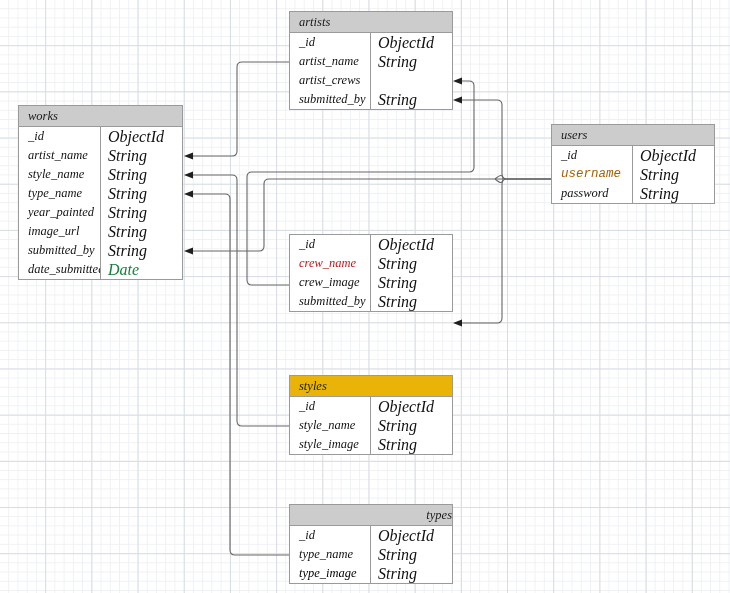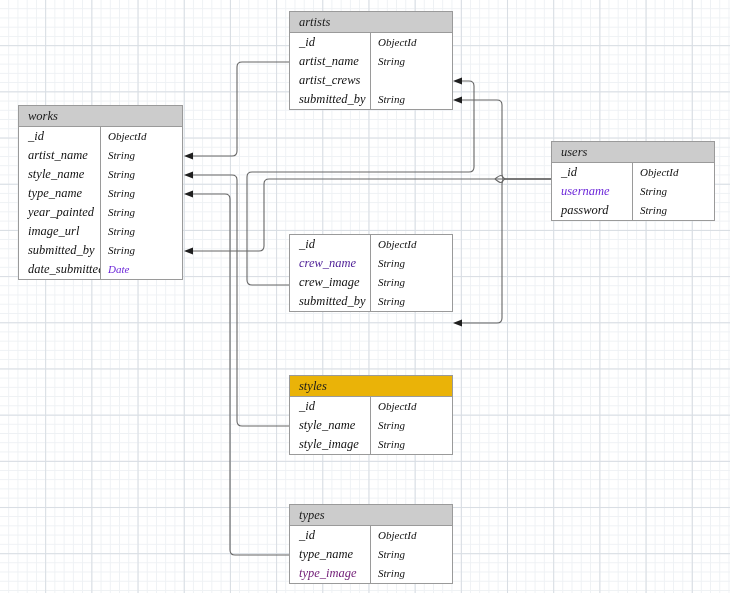--- a/index.html
+++ b/index.html
@@ -68,21 +68,21 @@
     font-size: 12.5px;
     color: #111111;
     white-space: nowrap;
     overflow: hidden;
     border-right: 1px solid #9a9a9a;
   }
   .field-type {
     box-sizing: border-box;
     padding-left: 7px;
     font-style: italic;
-    font-size: 11px;
+    font-size: 16px;
     color: #111111;
     white-space: nowrap;
     overflow: hidden;
     flex: 1 1 auto;
   }
 </style>
 </head>
 <body>
 
 <div id="canvas">
@@ -142,21 +142,21 @@
       <div class="field-row">
         <div class="field-name" style="width: 82px; border-right-color: rgb(154, 154, 154); color: rgb(17, 17, 17);">image_url</div>
         <div class="field-type" style="color: rgb(17, 17, 17);">String</div>
       </div>
       <div class="field-row">
         <div class="field-name" style="width: 82px; border-right-color: rgb(154, 154, 154); color: rgb(17, 17, 17);">submitted_by</div>
         <div class="field-type" style="color: rgb(17, 17, 17);">String</div>
       </div>
       <div class="field-row">
         <div class="field-name" style="width: 82px; border-right-color: rgb(154, 154, 154); color: rgb(17, 17, 17);">date_submitted</div>
-        <div class="field-type" style="color: #6d28d9;">Date</div>
+        <div class="field-type" style="color: #15803d;">Date</div>
       </div>
     </div>
     <div class="entity" style="left: 289px; top: 11px; width: 164px; border-color: rgb(154, 154, 154);">
       <div class="entity-title" style="background: rgb(204, 204, 204); border-color: rgb(154, 154, 154);">artists</div>
       <div class="field-row">
         <div class="field-name" style="width: 81px; border-right-color: rgb(154, 154, 154); color: rgb(17, 17, 17);">_id</div>
         <div class="field-type" style="color: rgb(17, 17, 17);">ObjectId</div>
       </div>
       <div class="field-row">
         <div class="field-name" style="width: 81px; border-right-color: rgb(154, 154, 154); color: rgb(17, 17, 17);">artist_name</div>
@@ -164,42 +164,42 @@
       </div>
       <div class="field-row">
         <div class="field-name" style="width: 81px; border-right-color: rgb(154, 154, 154); color: rgb(17, 17, 17);">artist_crews</div>
         <div class="field-type" style="color: rgb(17, 17, 17); margin-top: 28px;">Array</div>
       </div>
       <div class="field-row">
         <div class="field-name" style="width: 81px; border-right-color: rgb(154, 154, 154); color: rgb(17, 17, 17);">submitted_by</div>
         <div class="field-type" style="color: rgb(17, 17, 17);">String</div>
       </div>
     </div>
-    <div class="entity" style="left: 551px; top: 141px; width: 164px; border-color: rgb(154, 154, 154);">
+    <div class="entity" style="left: 551px; top: 124px; width: 164px; border-color: rgb(154, 154, 154);">
       <div class="entity-title" style="background: rgb(204, 204, 204); border-color: rgb(154, 154, 154);">users</div>
       <div class="field-row">
         <div class="field-name" style="width: 81px; border-right-color: rgb(154, 154, 154); color: rgb(17, 17, 17);">_id</div>
         <div class="field-type" style="color: rgb(17, 17, 17);">ObjectId</div>
       </div>
       <div class="field-row">
-        <div class="field-name" style="width: 81px; border-right-color: rgb(154, 154, 154); color: #6d28d9;">username</div>
+        <div class="field-name" style="width: 81px; border-right-color: rgb(154, 154, 154); color: #a16207; font-family: Liberation Mono, monospace;">username</div>
         <div class="field-type" style="color: rgb(17, 17, 17);">String</div>
       </div>
       <div class="field-row">
         <div class="field-name" style="width: 81px; border-right-color: rgb(154, 154, 154); color: rgb(17, 17, 17);">password</div>
         <div class="field-type" style="color: rgb(17, 17, 17);">String</div>
       </div>
     </div>
     <div class="entity" style="left: 289px; top: 234px; width: 164px; border-color: rgb(154, 154, 154);">
       <div class="field-row">
         <div class="field-name" style="width: 81px; border-right-color: rgb(154, 154, 154); color: rgb(17, 17, 17);">_id</div>
         <div class="field-type" style="color: rgb(17, 17, 17);">ObjectId</div>
       </div>
       <div class="field-row">
-        <div class="field-name" style="width: 81px; border-right-color: rgb(154, 154, 154); color: #4c1d95;">crew_name</div>
+        <div class="field-name" style="width: 81px; border-right-color: rgb(154, 154, 154); color: #b91c1c;">crew_name</div>
         <div class="field-type" style="color: rgb(17, 17, 17);">String</div>
       </div>
       <div class="field-row">
         <div class="field-name" style="width: 81px; border-right-color: rgb(154, 154, 154); color: rgb(17, 17, 17);">crew_image</div>
         <div class="field-type" style="color: rgb(17, 17, 17);">String</div>
       </div>
       <div class="field-row">
         <div class="field-name" style="width: 81px; border-right-color: rgb(154, 154, 154); color: rgb(17, 17, 17);">submitted_by</div>
         <div class="field-type" style="color: rgb(17, 17, 17);">String</div>
       </div>
@@ -213,27 +213,27 @@
       <div class="field-row">
         <div class="field-name" style="width: 81px; border-right-color: rgb(154, 154, 154); color: rgb(17, 17, 17);">style_name</div>
         <div class="field-type" style="color: rgb(17, 17, 17);">String</div>
       </div>
       <div class="field-row">
         <div class="field-name" style="width: 81px; border-right-color: rgb(154, 154, 154); color: rgb(17, 17, 17);">style_image</div>
         <div class="field-type" style="color: rgb(17, 17, 17);">String</div>
       </div>
     </div>
     <div class="entity" style="left: 289px; top: 504px; width: 164px; border-color: rgb(154, 154, 154);">
-      <div class="entity-title" style="background: rgb(204, 204, 204); border-color: rgb(154, 154, 154);">types</div>
+      <div class="entity-title" style="background: rgb(204, 204, 204); border-color: rgb(154, 154, 154); text-align: right;">types</div>
       <div class="field-row">
         <div class="field-name" style="width: 81px; border-right-color: rgb(154, 154, 154); color: rgb(17, 17, 17);">_id</div>
         <div class="field-type" style="color: rgb(17, 17, 17);">ObjectId</div>
       </div>
       <div class="field-row">
         <div class="field-name" style="width: 81px; border-right-color: rgb(154, 154, 154); color: rgb(17, 17, 17);">type_name</div>
         <div class="field-type" style="color: rgb(17, 17, 17);">String</div>
       </div>
       <div class="field-row">
-        <div class="field-name" style="width: 81px; border-right-color: rgb(154, 154, 154); color: #701a75;">type_image</div>
+        <div class="field-name" style="width: 81px; border-right-color: rgb(154, 154, 154); color: #000000;">type_image</div>
         <div class="field-type" style="color: rgb(17, 17, 17);">String</div>
       </div>
     </div>
   </div>
 
 </body></html>

